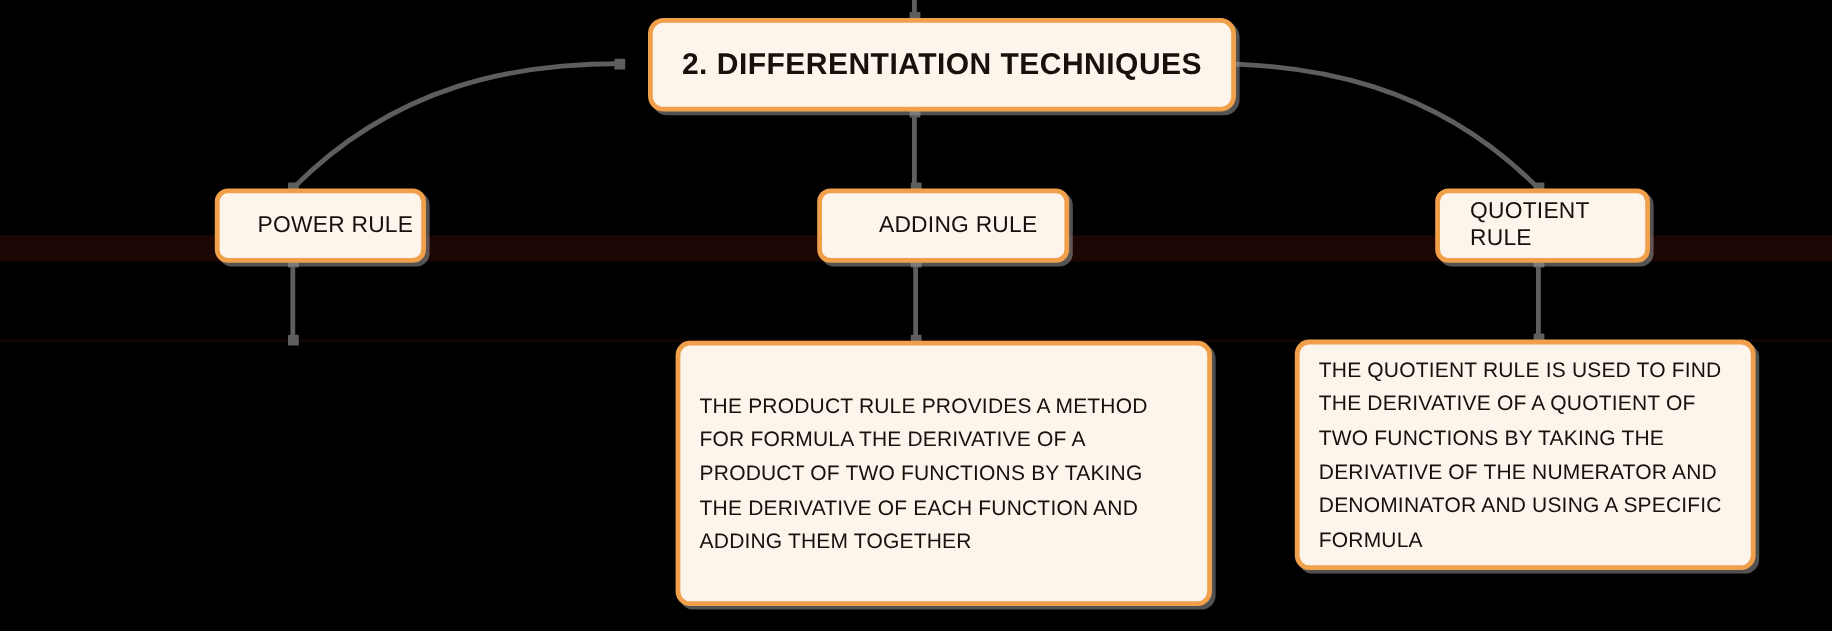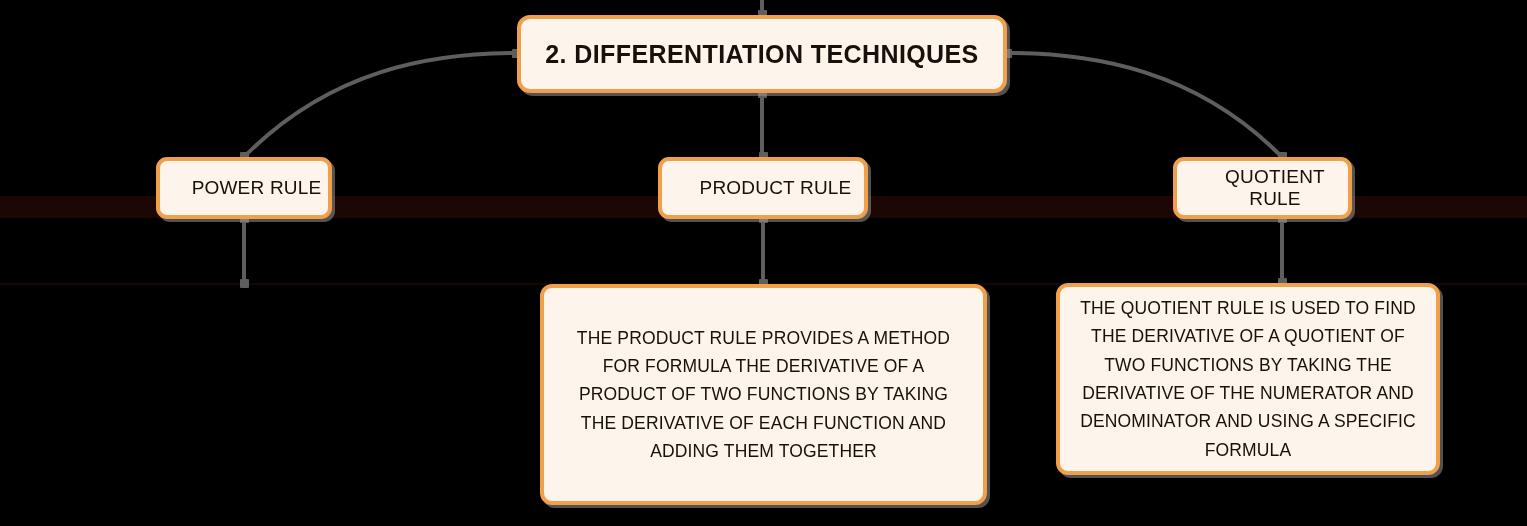--- a/index.html
+++ b/index.html
@@ -38,21 +38,21 @@
     position: absolute;
     box-sizing: border-box;
     background: #fdf4ec;
     border: 4px solid #f0a04b;
     border-radius: 11px;
     box-shadow: 3px 3px 0 0 rgba(150,150,150,0.55);
     display: flex;
     align-items: center;
     justify-content: center;
     color: #17110c;
-    text-align: center;
+    margin-left: 23px;
   }
 
   #node-title {
     left: 517px;
     top: 15px;
     width: 490px;
     height: 78px;
     border-radius: 13px;
   }
   #node-title .label {
@@ -132,21 +132,21 @@
   <div class="handle" style="left:1278px; top:278px;"></div>
 
   <div class="node" id="node-title">
     <span class="label">2. DIFFERENTIATION TECHNIQUES</span>
   </div>
 
   <div class="node node-sub" id="node-power">
     <span class="label">POWER RULE</span>
   </div>
   <div class="node node-sub" id="node-product">
-    <span class="label">PRODUCT RULE</span>
+    <span class="label">ADDING RULE</span>
   </div>
   <div class="node node-sub" id="node-quotient">
     <span class="label">QUOTIENT RULE</span>
   </div>
 
   <div class="node node-desc" id="node-product-desc">
     <span class="label">THE PRODUCT RULE PROVIDES A METHOD FOR FORMULA THE DERIVATIVE OF A PRODUCT OF TWO FUNCTIONS BY TAKING THE DERIVATIVE OF EACH FUNCTION AND ADDING THEM TOGETHER</span>
   </div>
   <div class="node node-desc" id="node-quotient-desc">
     <span class="label">THE QUOTIENT RULE IS USED TO FIND THE DERIVATIVE OF A QUOTIENT OF TWO FUNCTIONS BY TAKING THE DERIVATIVE OF THE NUMERATOR AND DENOMINATOR AND USING A SPECIFIC FORMULA</span>

